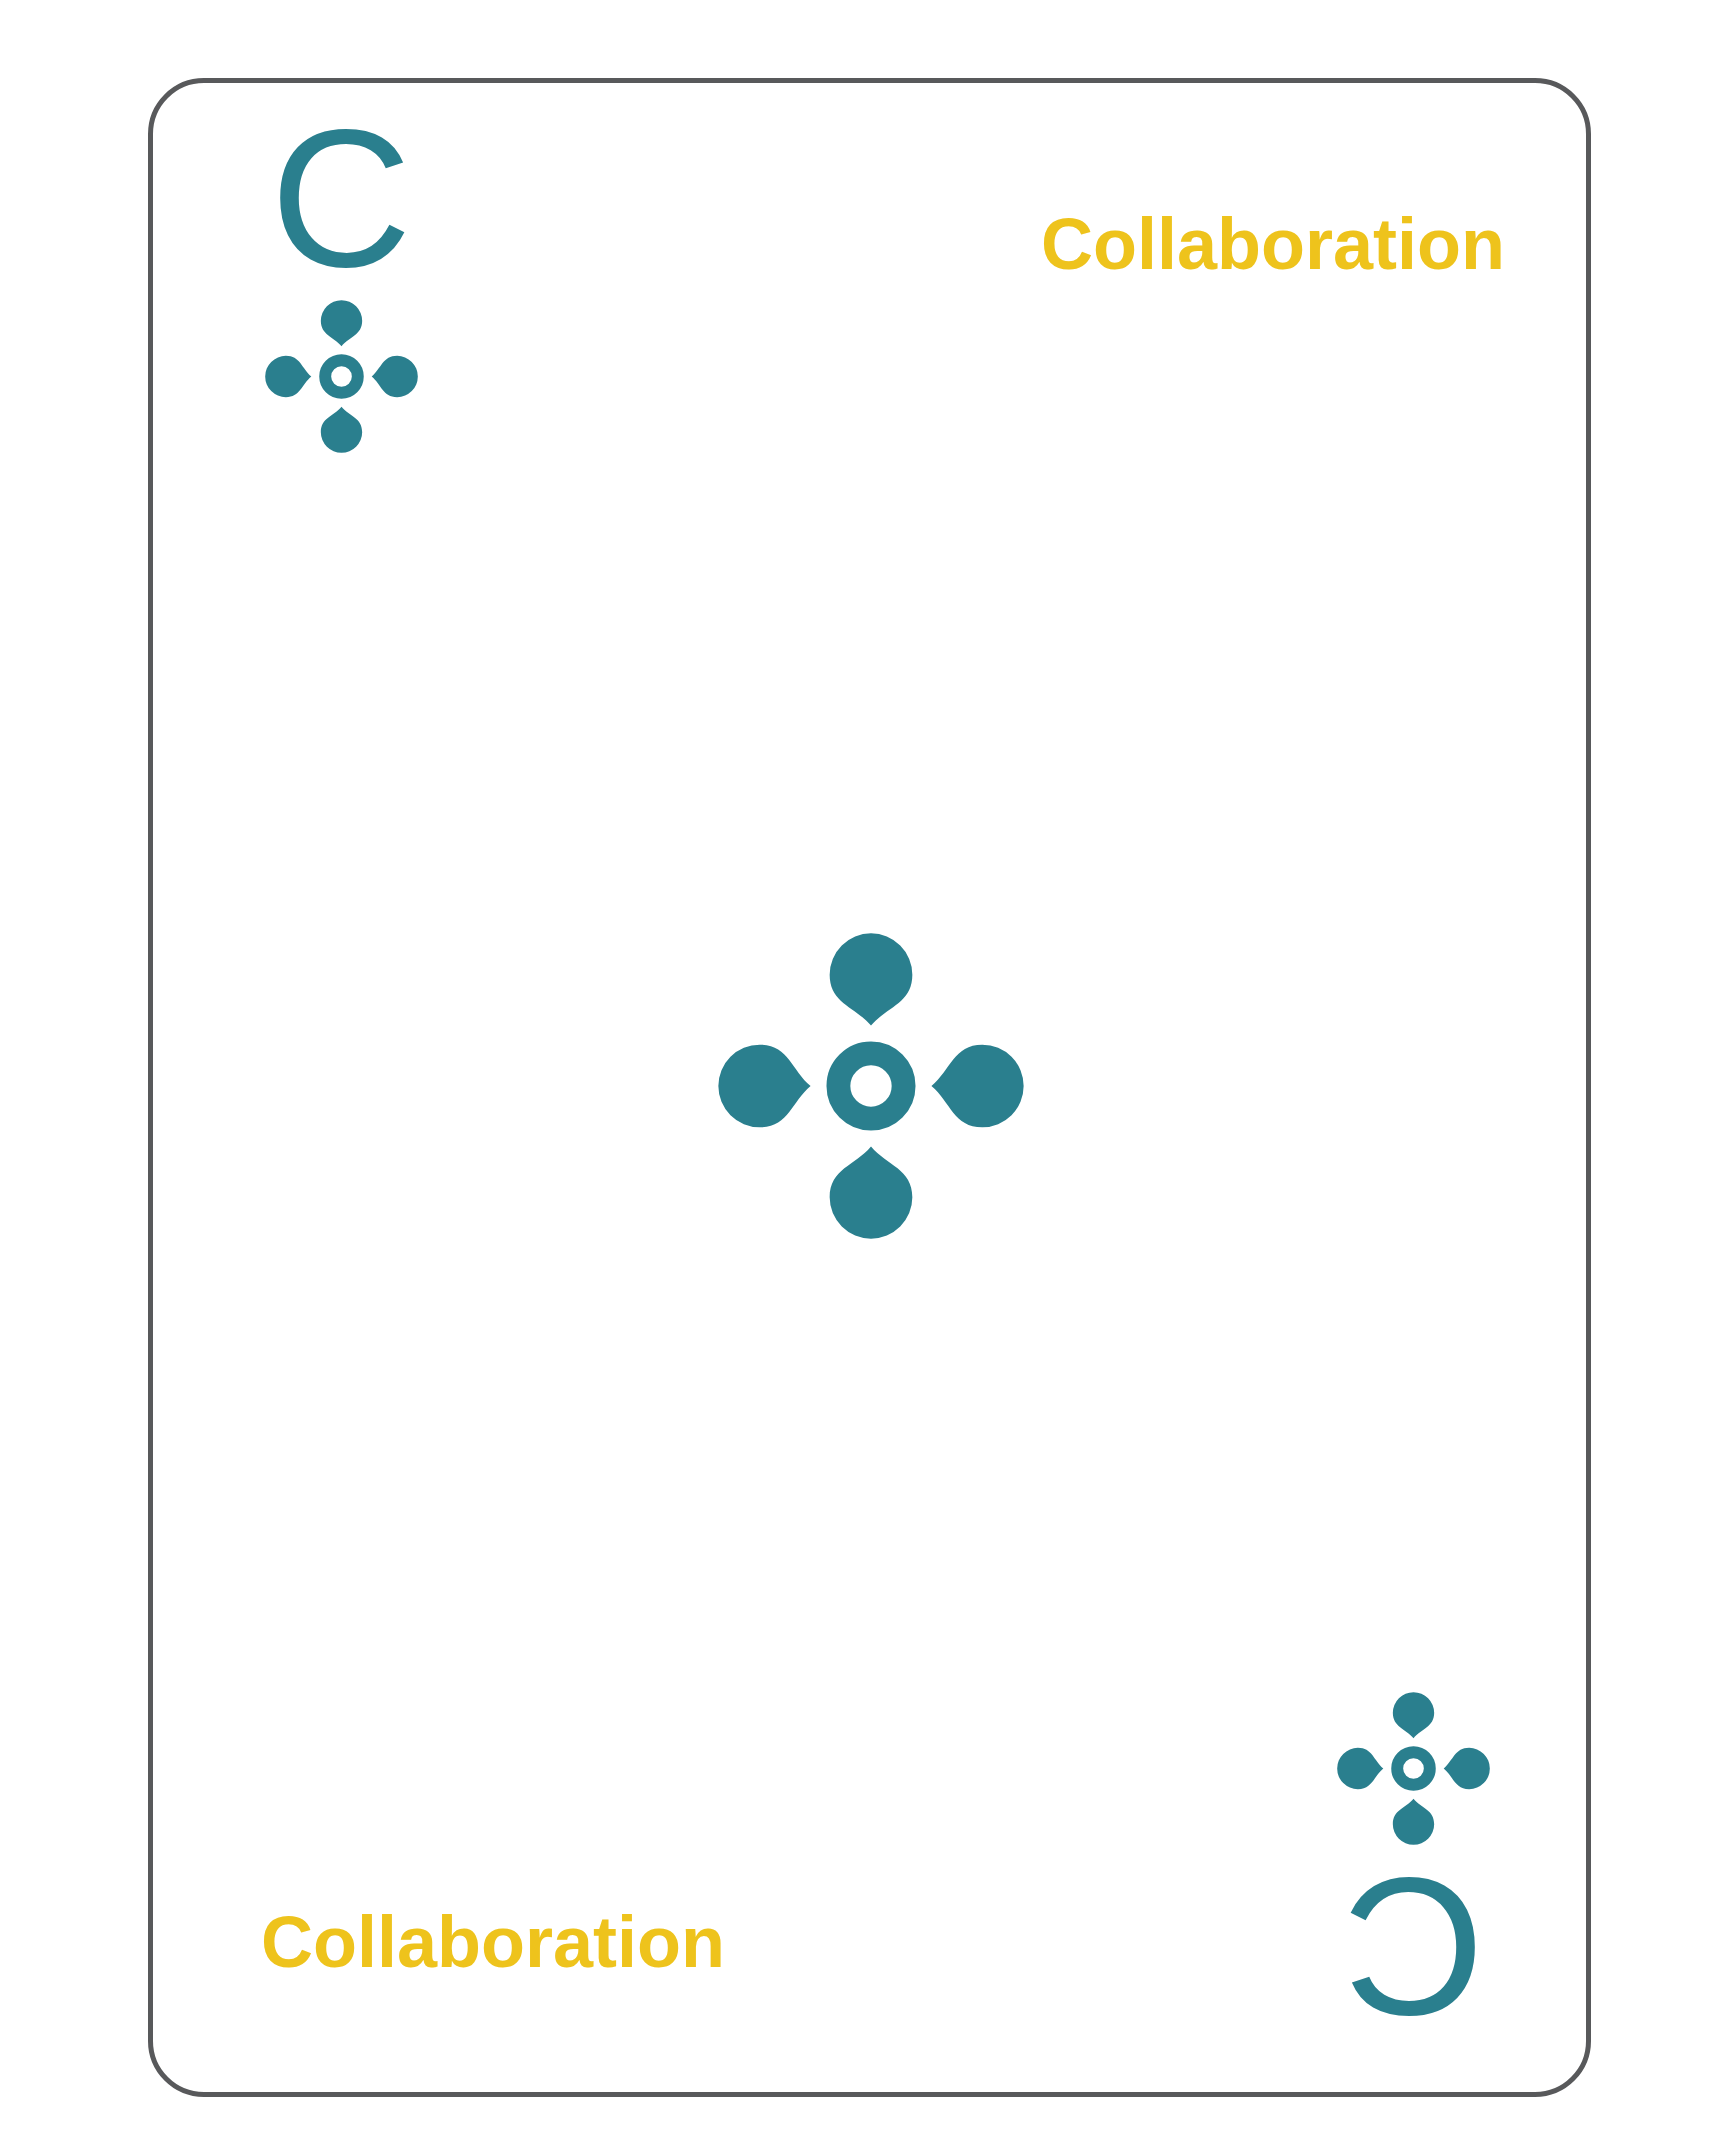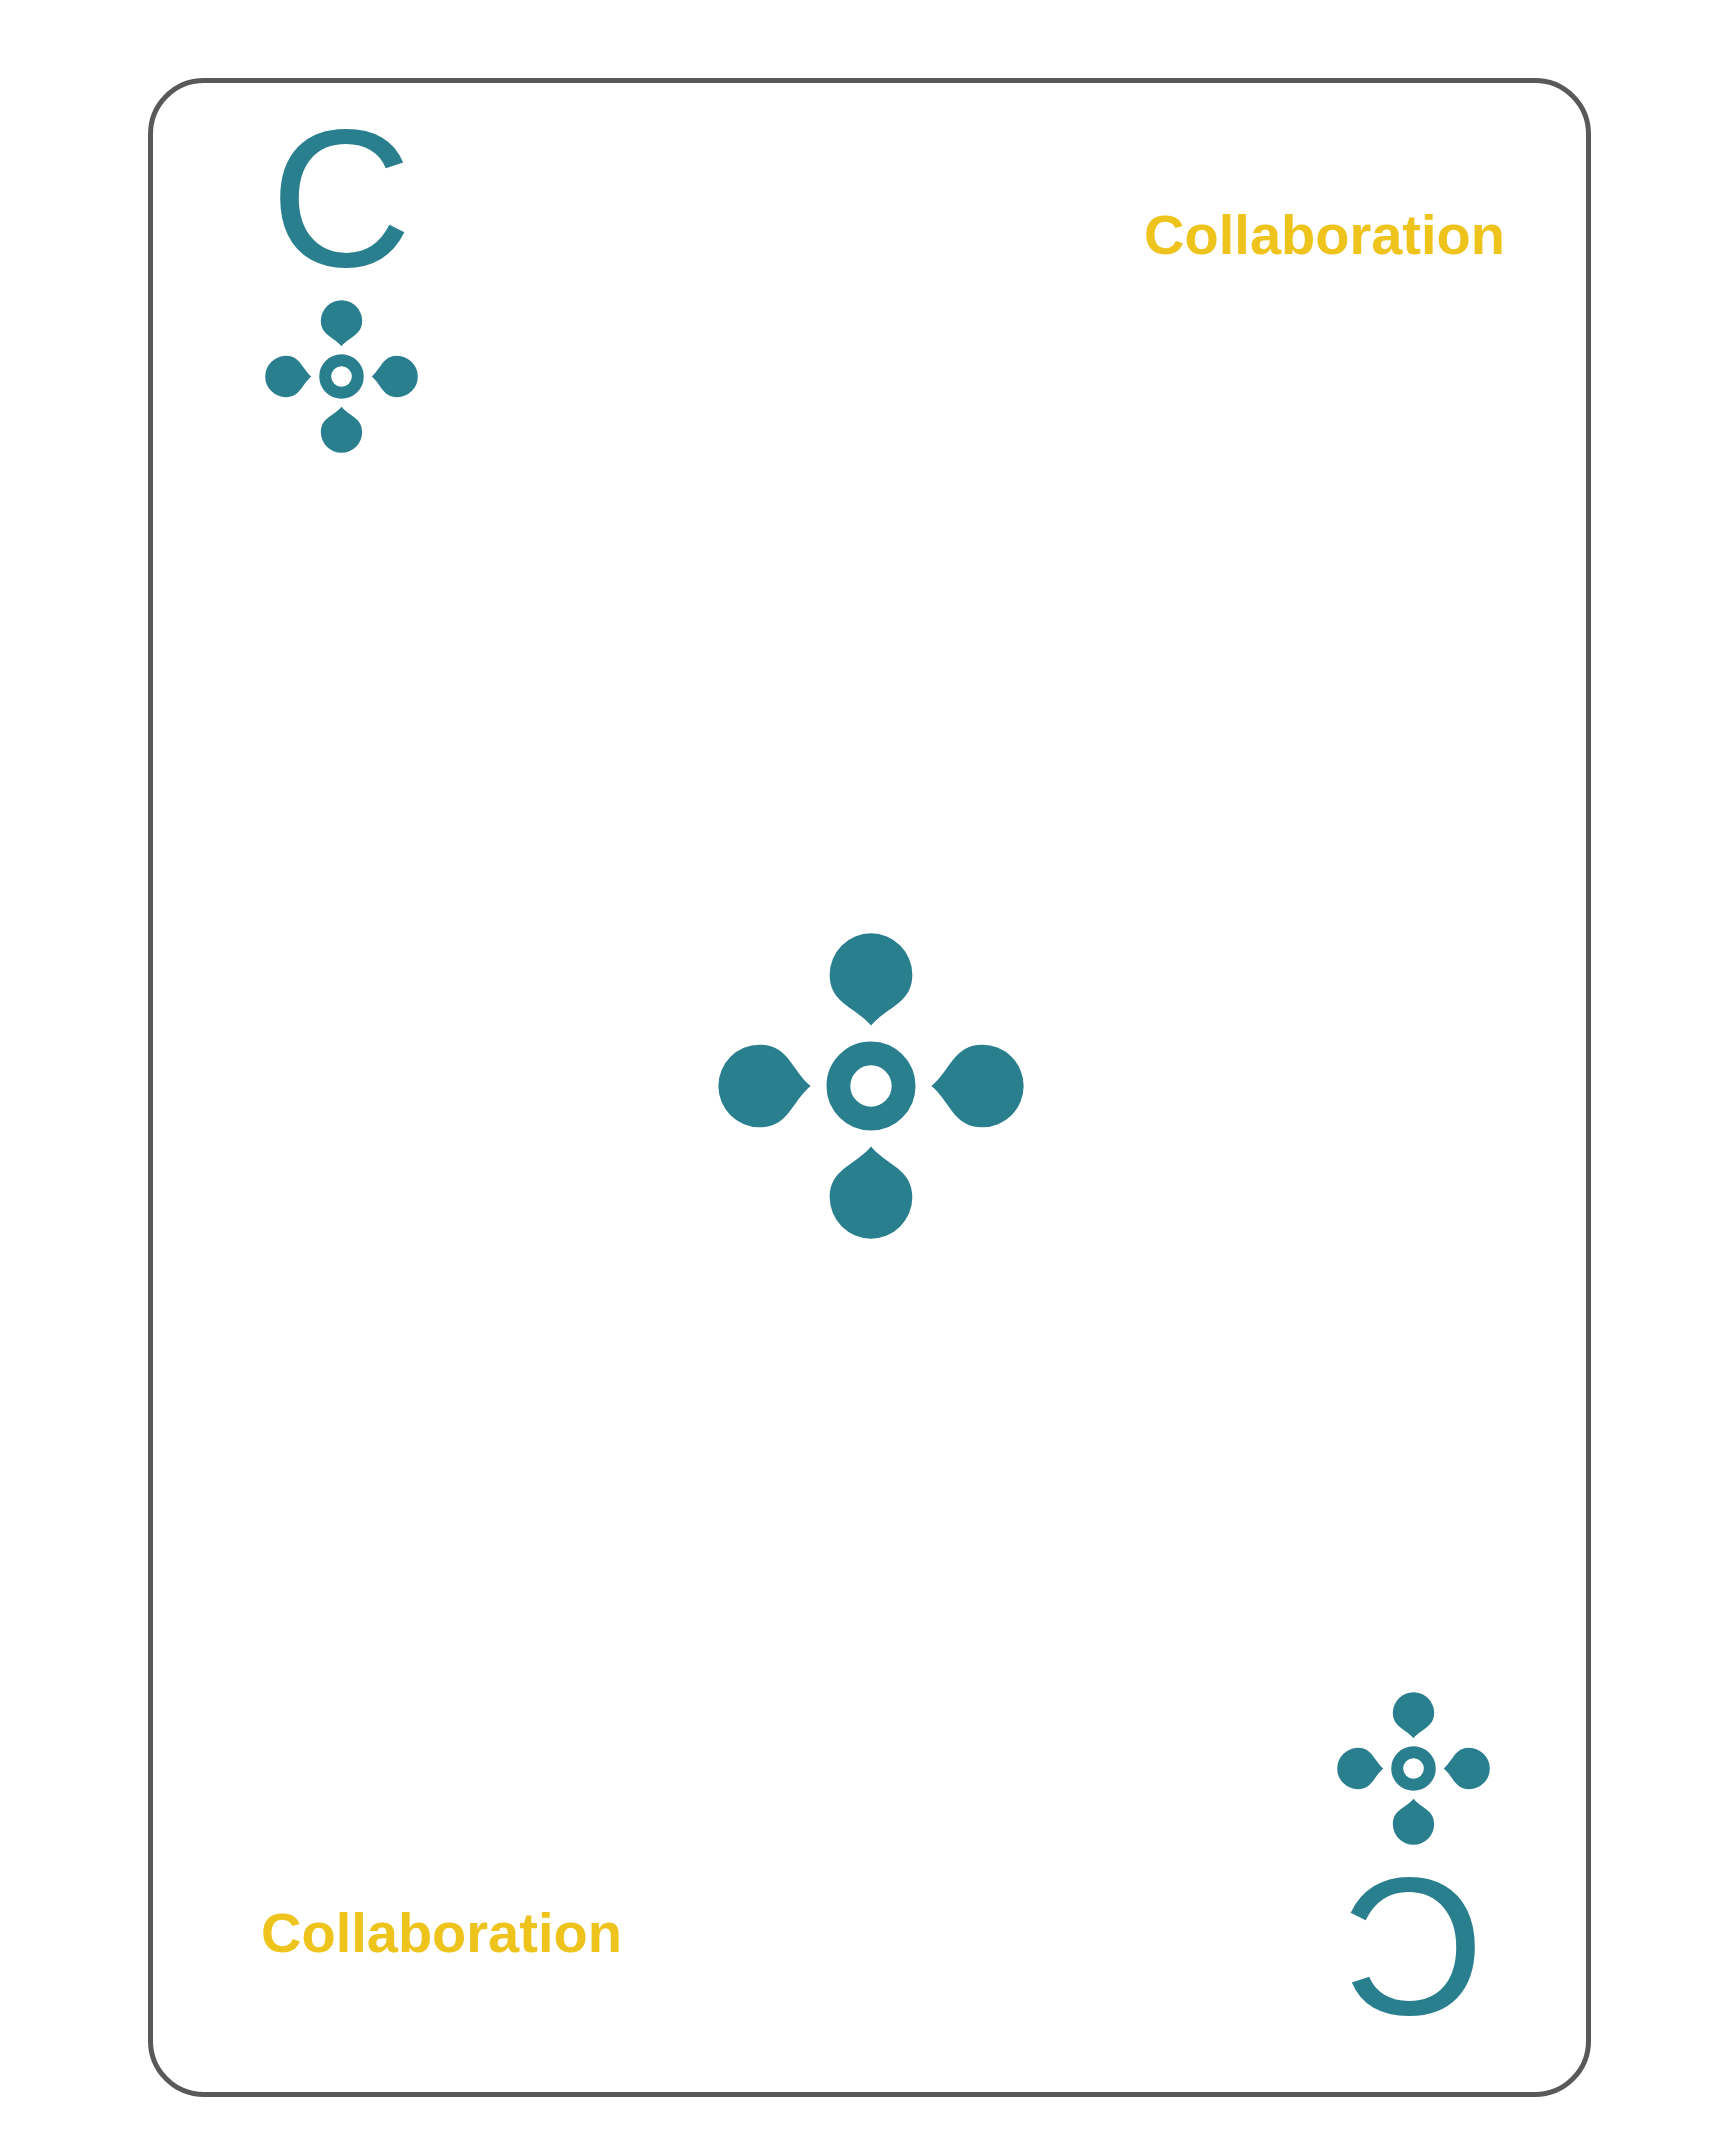--- a/index.html
+++ b/index.html
@@ -66,21 +66,21 @@
   .suit.center {
     position: absolute;
     left: 559px;
     top: 844px;
     width: 318px;
     height: 318px;
   }
   .label {
     position: absolute;
     font-weight: 700;
-    font-size: 56px;
+    font-size: 72px;
     line-height: 1.2;
     color: var(--gold);
     white-space: nowrap;
     font-family: "Liberation Sans", sans-serif;
     text-align: right;
   }
   .label.top-right {
     top: 118px;
     right: 81px;
   }

